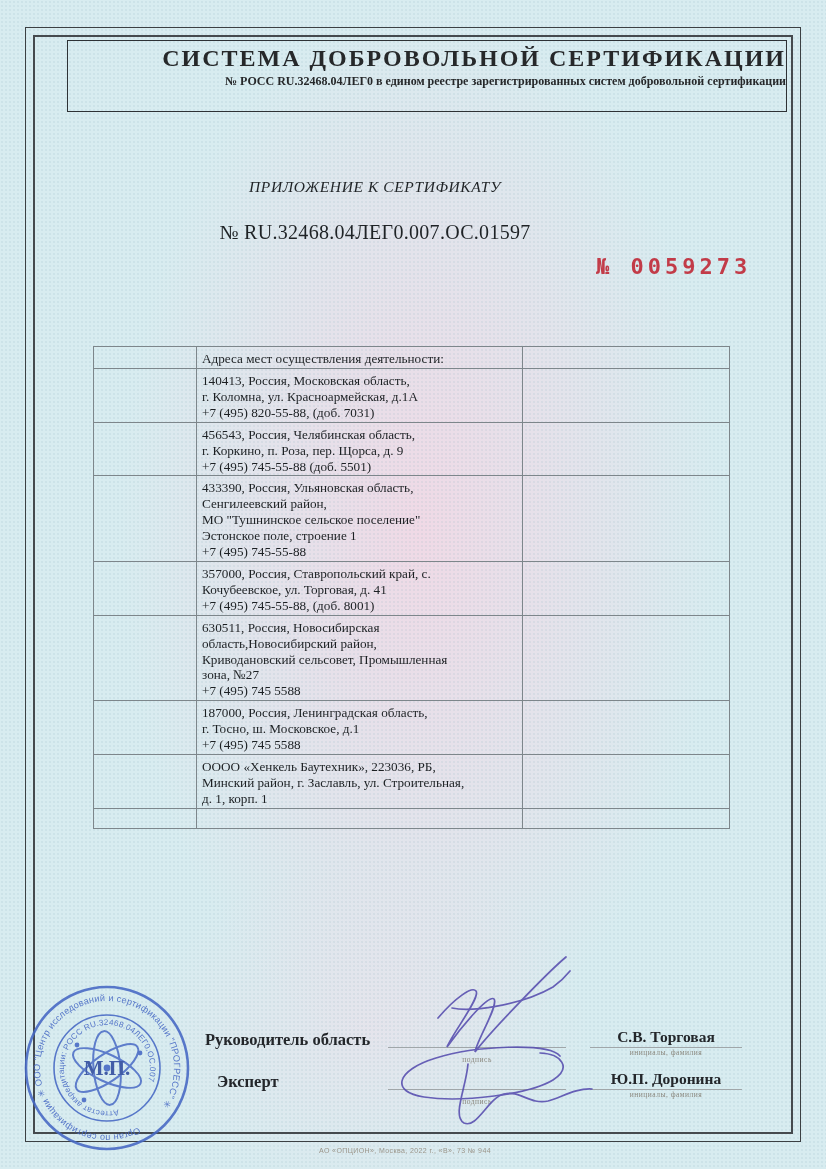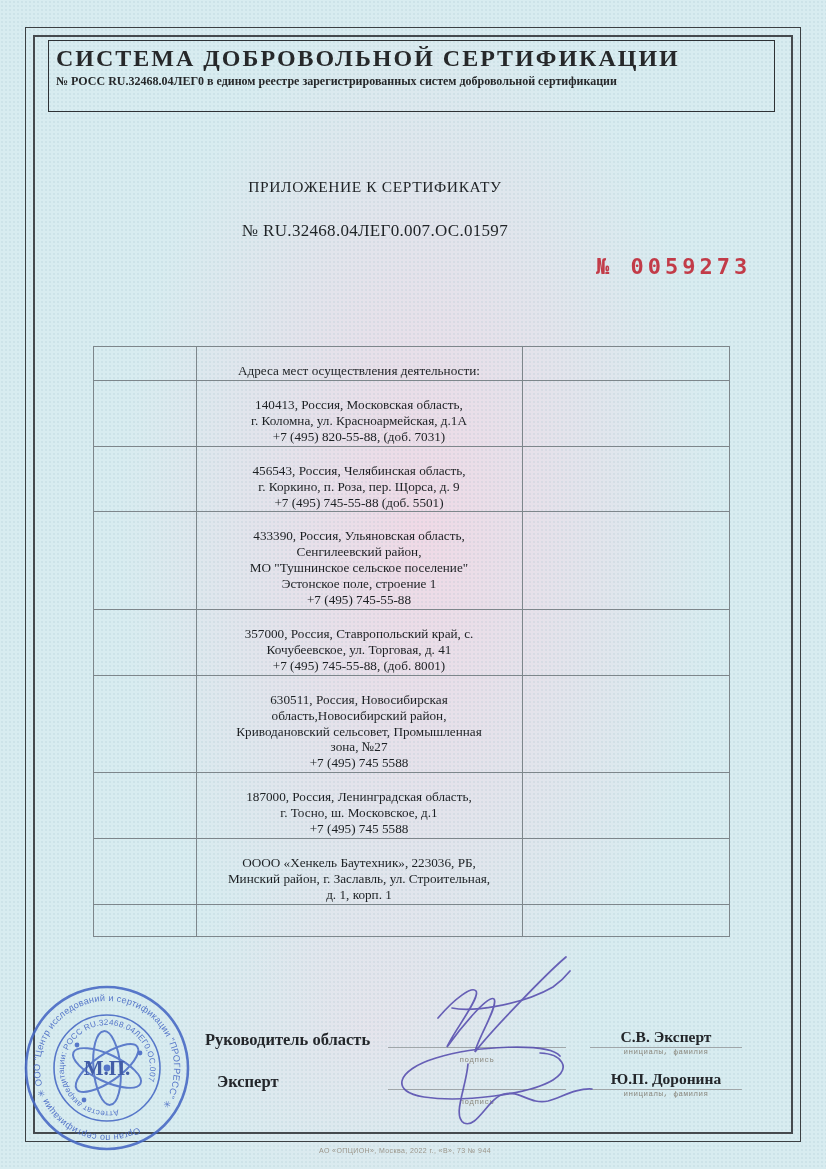--- a/index.html
+++ b/index.html
@@ -8,40 +8,40 @@
     background-color:#d8ecf0;
     background-image:
       radial-gradient(rgba(126,168,182,.13) .7px, transparent .9px),
       radial-gradient(ellipse 300px 530px at 420px 530px, rgba(244,214,228,.85), rgba(244,214,228,0) 100%),
       radial-gradient(ellipse 220px 170px at 370px 1030px, rgba(243,220,232,.45), rgba(243,220,232,0) 100%);
     background-size:4px 4px, auto, auto;
     font-family:"Liberation Serif", serif;color:#1f2326;
   }
   .border-outer{position:absolute;left:25px;top:27px;right:25px;bottom:27px;border:1.5px solid #3c4043;}
   .border-inner{position:absolute;left:33px;top:35px;right:33px;bottom:35px;border:2px solid #454a4e;}
-  .header-box{position:absolute;left:48px;top:40px;width:718px;height:70px;border:1.5px solid #2e3235;text-align:left;padding-left:7px;}
+  .header-box{position:absolute;left:67px;top:40px;width:718px;height:70px;border:1.5px solid #2e3235;text-align:right;}
   .sys-title{margin-top:4px;font-size:24px;font-weight:bold;letter-spacing:2px;color:#26282a;}
   .sys-name{font-size:20px;font-weight:bold;letter-spacing:3px;color:#26282a;}
   .reg-line{font-size:12px;font-weight:bold;margin-top:2px;color:#26282a;}
   .center-col{position:absolute;left:0;width:750px;text-align:center;}
-  .doc-title{top:178px;font-size:15.5px;letter-spacing:.6px;}
-  .cert-number{top:221px;font-size:17px;letter-spacing:.3px;}
+  .doc-title{top:178px;font-size:15.5px;letter-spacing:.6px;font-style:italic;}
+  .cert-number{top:221px;font-size:20px;letter-spacing:.3px;}
   .serial{position:absolute;left:596px;top:254px;font-family:"DejaVu Sans Mono", monospace;
           font-size:22px;font-weight:bold;letter-spacing:4px;color:#c23b48;}
   .addr-table{position:absolute;left:93px;top:346px;width:636px;border-collapse:collapse;table-layout:fixed;}
-  .addr-table td{border:1px solid #7d868b;vertical-align:top;padding:16px 6px 1px 5px;text-align:center;}
+  .addr-table td{border:1px solid #7d868b;vertical-align:top;padding:4px 6px 1px 5px;}
   .c1{width:103px;}.c2{width:326px;}.c3{width:207px;}
   .addr{font-size:13.2px;line-height:15.9px;white-space:pre-line;color:#1c2023;}
   tr.row-hdr td{height:16px;}
   tr.row-empty td{height:14px;}
   .sig-label{position:absolute;left:205px;font-size:16.5px;font-weight:bold;color:#23262a;}
   .lab1{top:1030px;}.lab2{top:1072px;margin-left:12px;}
   .sig-line{position:absolute;left:388px;width:178px;border-top:1px solid #a0a6a9;text-align:center;}
   .sl1{top:1047px;}.sl2{top:1089px;}
-  .cap{font-size:7.5px;color:#8a877d;letter-spacing:.5px;font-family:Liberation Mono, monospace;}
+  .cap{font-size:7.5px;color:#8a877d;letter-spacing:.5px;}
   .name-block{position:absolute;left:590px;width:152px;text-align:center;}
   .nb1{top:1028px;}.nb2{top:1070px;}
   .name{font-size:15.5px;font-weight:bold;color:#23262a;height:19px;}
   .name-line{border-top:1px solid #a0a6a9;margin-top:0;}
   .fine-print{position:absolute;left:255px;top:1147px;width:300px;text-align:center;
               font-family:"Liberation Sans", sans-serif;font-size:7px;color:#9a958a;letter-spacing:.4px;}
   .stamp{position:absolute;left:22px;top:983px;opacity:.88;}
   .sig-svg{position:absolute;left:0;top:0;pointer-events:none;}
 </style>
 </head>
@@ -132,21 +132,21 @@
         <td></td>
       </tr>
     </tbody>
   </table>
 
   <div class="sig-label lab1">Руководитель область</div>
   <div class="sig-line sl1">
     <span class="cap">подпись</span>
   </div>
   <div class="name-block nb1">
-    <div class="name">С.В. Эксперт</div>
+    <div class="name">С.В. Торговая</div>
     <div class="name-line"></div>
     <div class="cap">инициалы, фамилия</div>
   </div>
 
   <div class="sig-label lab2">Эксперт</div>
   <div class="sig-line sl2">
     <span class="cap">подпись</span>
   </div>
   <div class="name-block nb2">
     <div class="name">Ю.П. Доронина</div>

